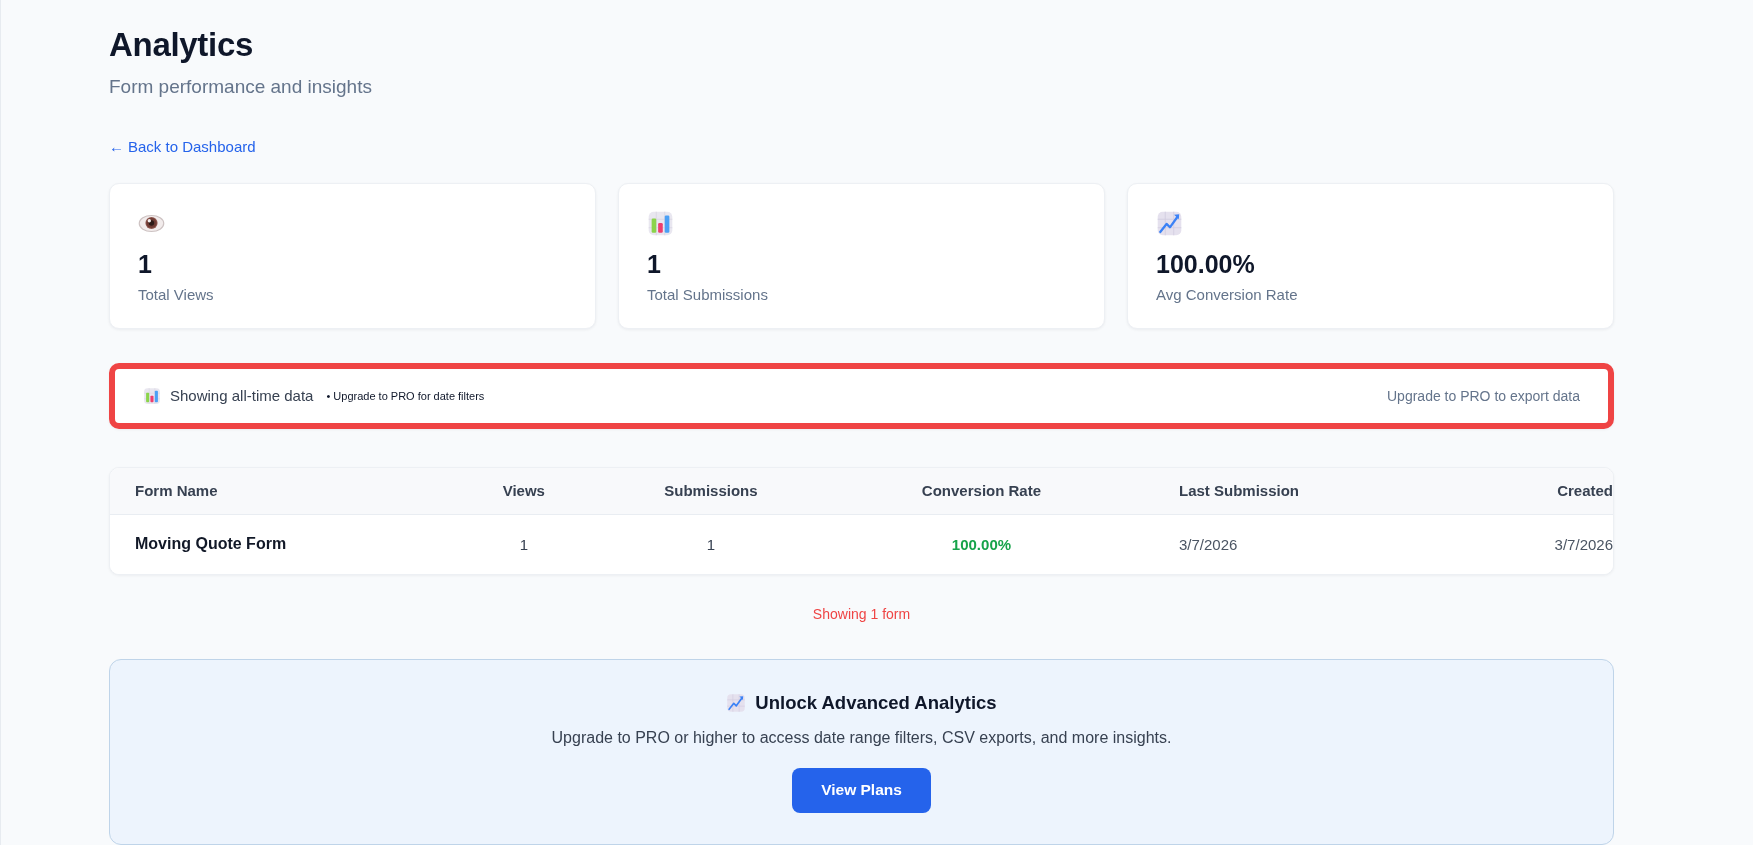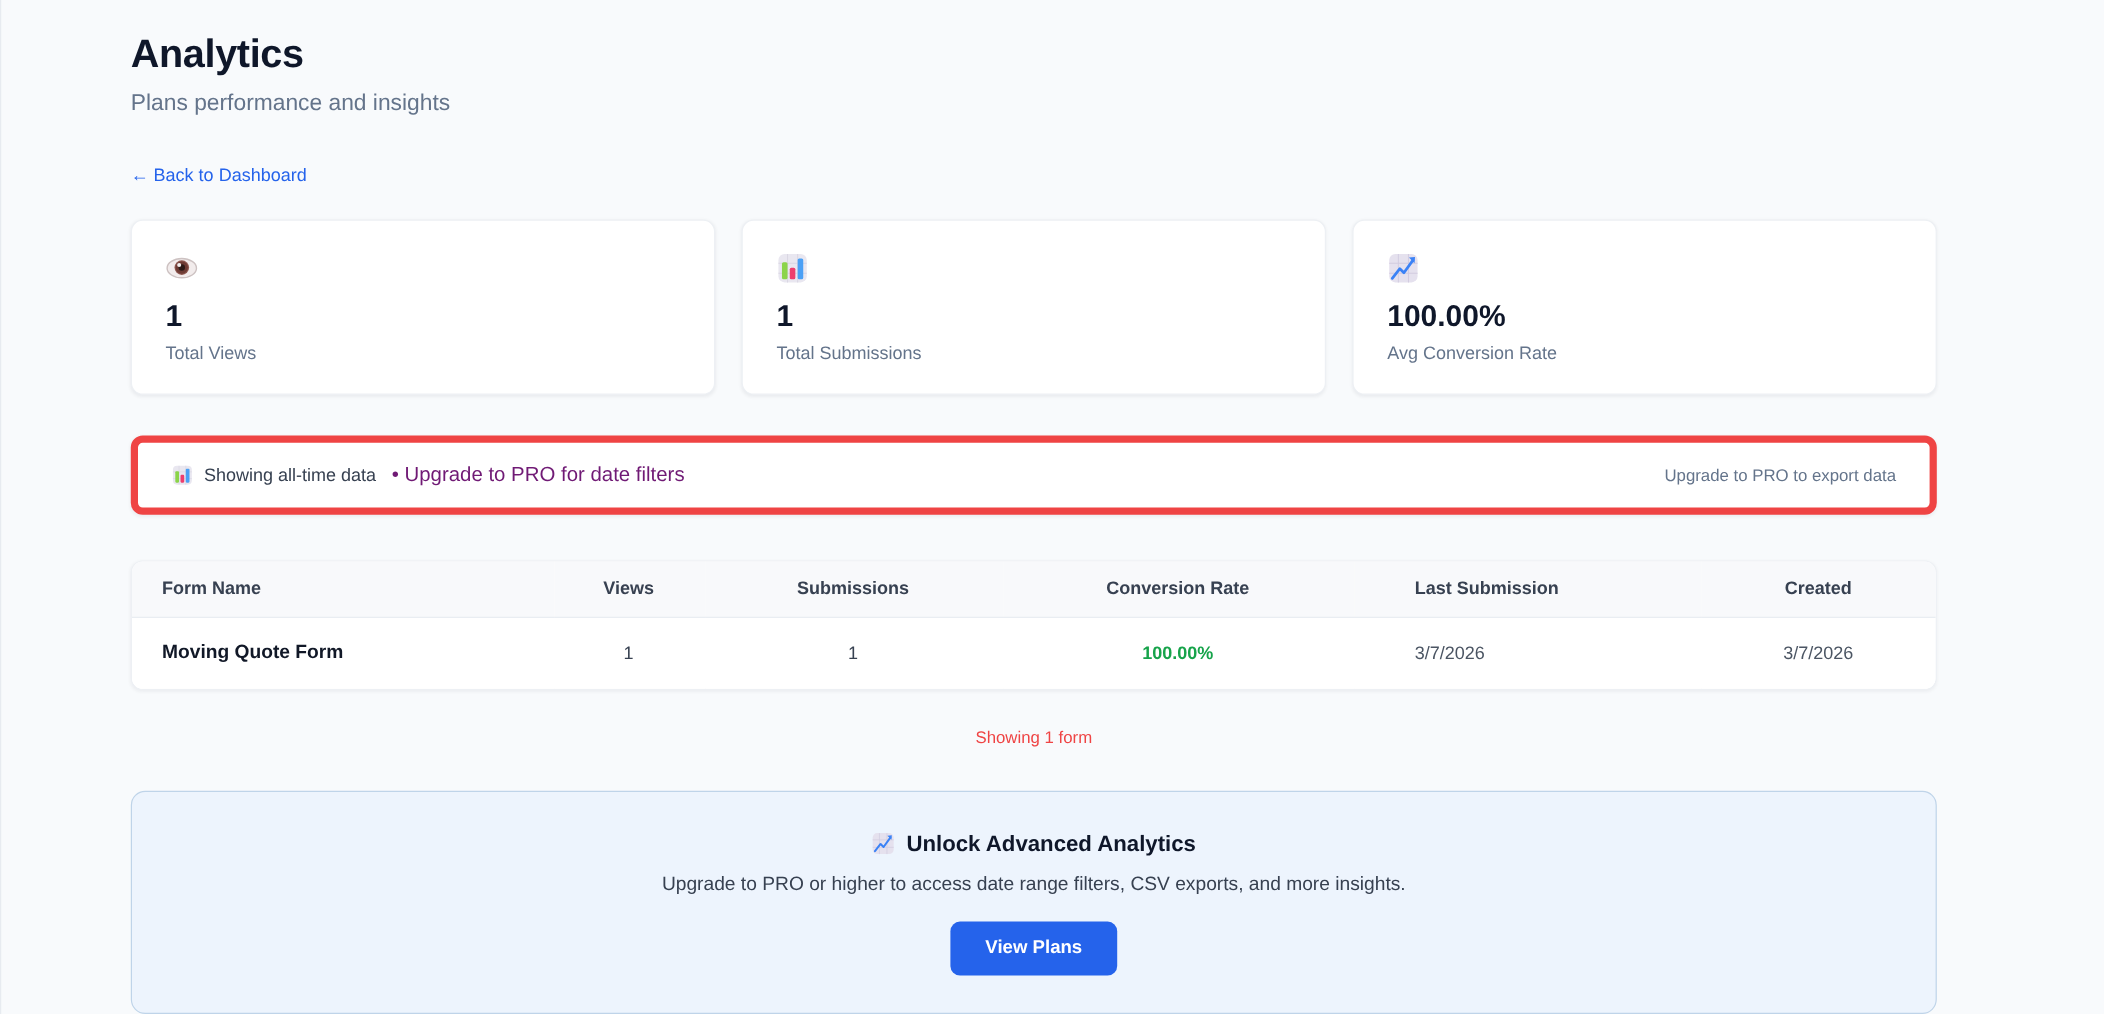--- a/index.html
+++ b/index.html
@@ -34,39 +34,39 @@
   .stat-label { font-size: 15px; color: #64748b; margin-top: 7px; }
 
   
   .info-bar {
     margin-top: 34px; background: #ffffff; border: 6px solid #ef4444; border-radius: 10px;
     height: 66px; display: flex; align-items: center; justify-content: space-between;
     padding: 0 28px; box-shadow: 0 1px 3px rgba(16,24,40,0.05);
   }
   .info-left { display: flex; align-items: center; gap: 9px; }
   .info-primary { font-size: 15px; font-weight: 500; color: #374151; }
-  .info-secondary { font-size: 17px; color: #701a75; margin-left: 4px; }
+  .info-secondary { font-size: 11px; color: #0f172a; margin-left: 4px; }
   .info-right { font-size: 14px; color: #64748b; }
 
   
   .table-card {
     margin-top: 38px; background: #ffffff; border: 1px solid #edf0f4; border-radius: 10px;
     overflow: hidden; box-shadow: 0 1px 3px rgba(16,24,40,0.05);
   }
   table { width: 100%; border-collapse: collapse; table-layout: fixed; }
   col.c1 { width: 23.4%; } col.c2 { width: 8.4%; } col.c3 { width: 16.5%; }
   col.c4 { width: 19.5%; } col.c5 { width: 19.2%; } col.c6 { width: 13%; }
   thead th {
     background: #f8f9fb; border-bottom: 1px solid #e9edf2;
     font-size: 15px; font-weight: 700; color: #374151;
     height: 46px; padding: 0;
   }
   th.al, td.al { text-align: left; padding-left: 25px; }
   th.ar, td.ar { text-align: center; padding-right: 2px; }
-  th.ac, td.ac { text-align: center; }
+  th.ac, td.ac { text-align: right; }
   th.pad-l, td.pad-l { text-align: left; padding-left: 50px; }
   tbody td { height: 60px; background: #ffffff; font-size: 15px; color: #374151; }
   td.form-name { font-size: 16px; font-weight: 700; color: #111827; }
   td.conv { font-weight: 700; }
   td.date { color: #4b5563; }
 
   .table-footer { text-align: center; font-size: 14px; color: #ef4444; margin-top: 31px; }
 
   
   .upsell {
@@ -108,21 +108,21 @@
       <path d="M11 2 v28 M21 2 v28 M2 11 h28 M2 21 h28" stroke="#d2cce0" stroke-width="1"></path>
       <path d="M5 26 L12.5 16.5 L16.5 20.5 L25.5 8" stroke="#3b82f6" stroke-width="2.7" fill="none" stroke-linecap="round" stroke-linejoin="round"></path>
       <path d="M21.5 5.5 L27.5 5 L27 11 Z" fill="#3b82f6"></path>
     </g>
   </defs>
 </svg>
 
 <div class="container">
 
   <h1 class="page-title">Analytics</h1>
-  <p class="page-subtitle">Plans performance and insights</p>
+  <p class="page-subtitle">Form performance and insights</p>
 
   <a class="back-link" href="#">
     <span class="arrow">←</span><span>Back to Dashboard</span>
   </a>
 
   <div class="stats">
 
     <div class="stat-card">
       <span class="stat-icon">
         <svg class="icon-svg" viewBox="0 0 32 32" width="27" height="27">

